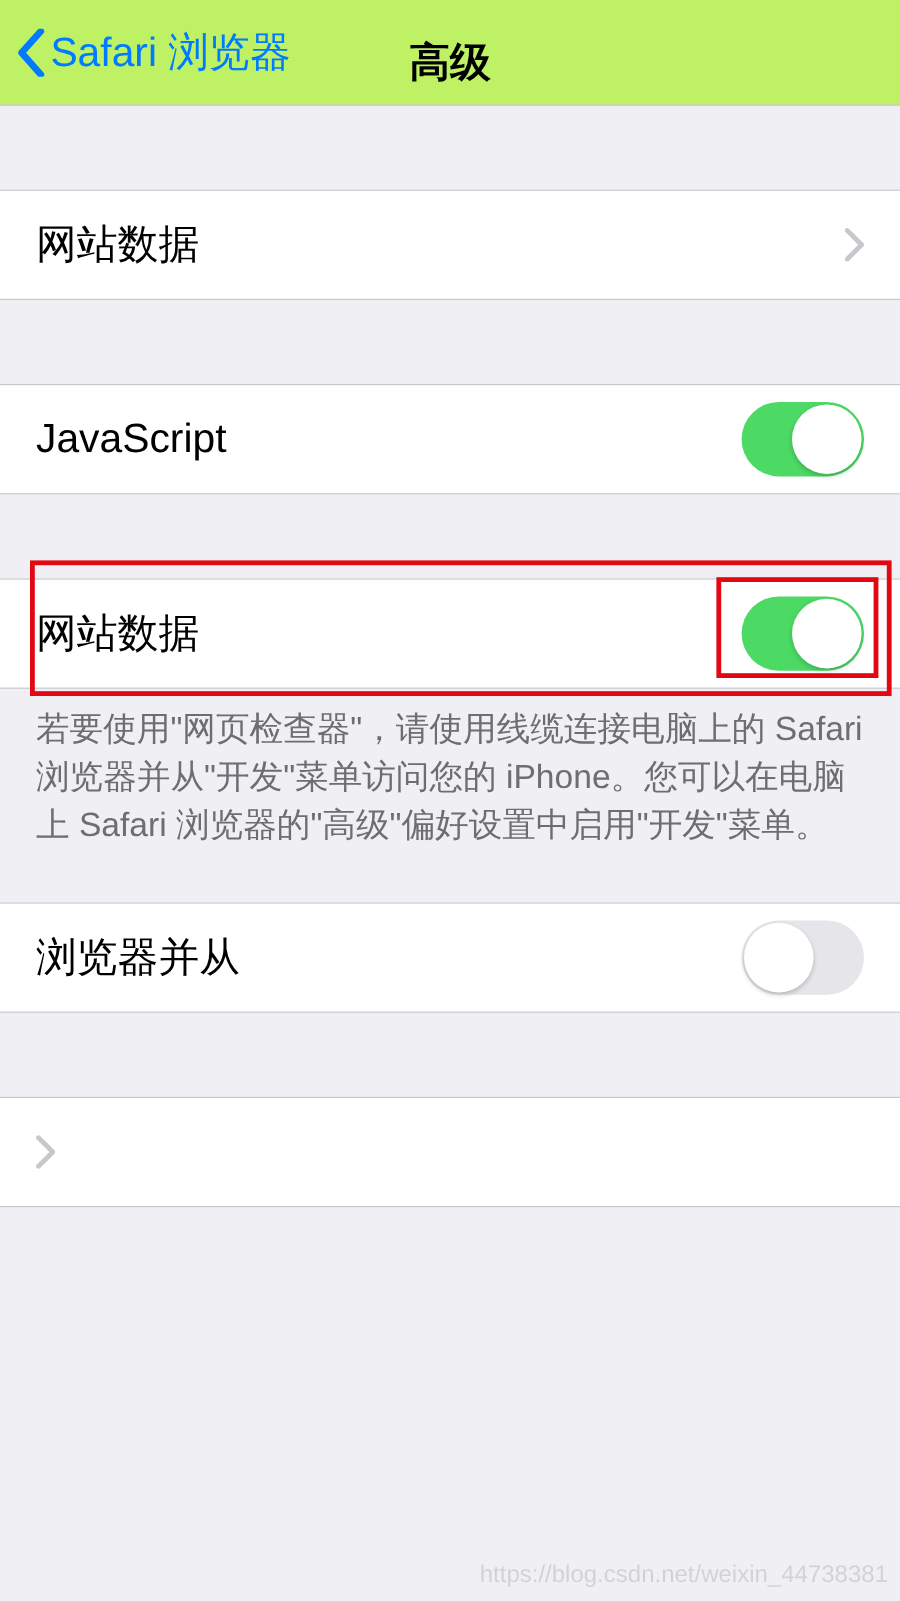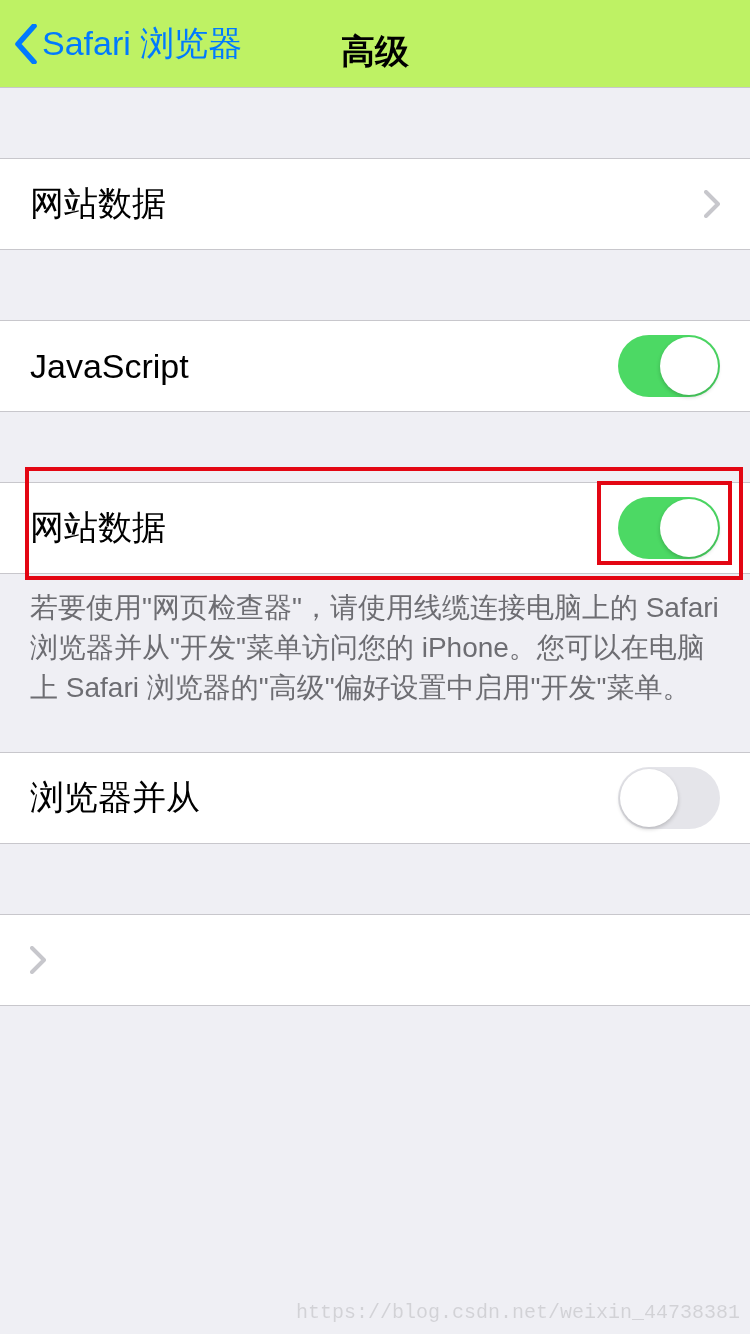--- a/index.html
+++ b/index.html
@@ -118,21 +118,20 @@
       top: 481px;
       width: 135px;
       height: 84px;
     }
     .watermark {
       position: absolute;
       right: 10px;
       bottom: 10px;
       font-size: 20px;
       color: rgba(0,0,0,0.12);
-      font-family: Liberation Mono, monospace;
     }
   </style>
 </head>
 <body>
 
 <div class="navbar">
   <div class="back-button">
     <svg class="back-chevron" viewBox="0 0 12 20">
       <polyline points="10,1 2,10 10,19" fill="none" stroke="#007aff" stroke-width="2.8" stroke-linecap="round" stroke-linejoin="round"></polyline>
     </svg>

